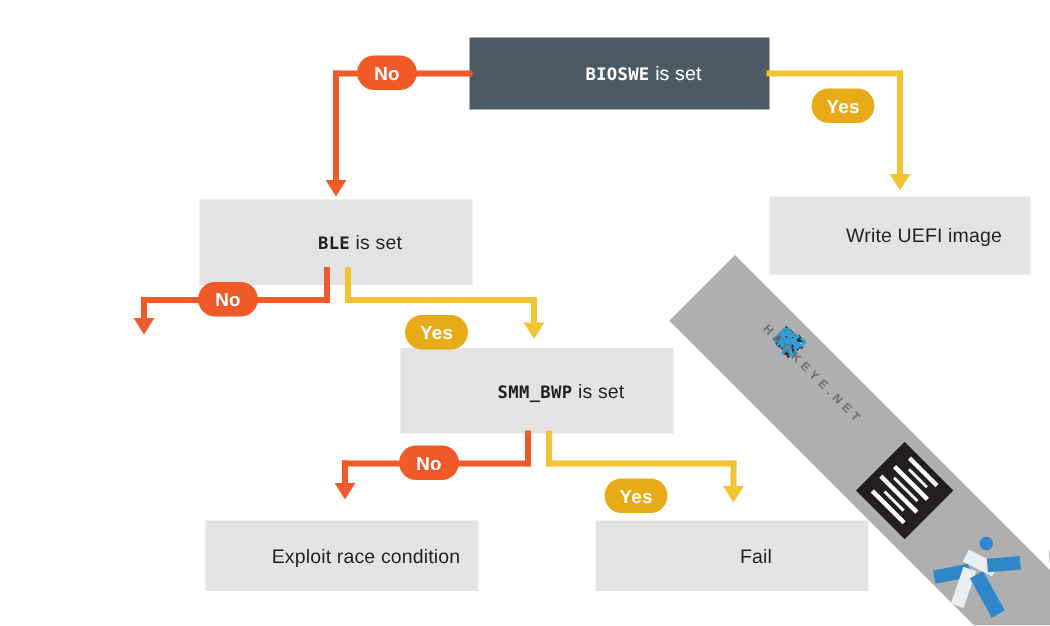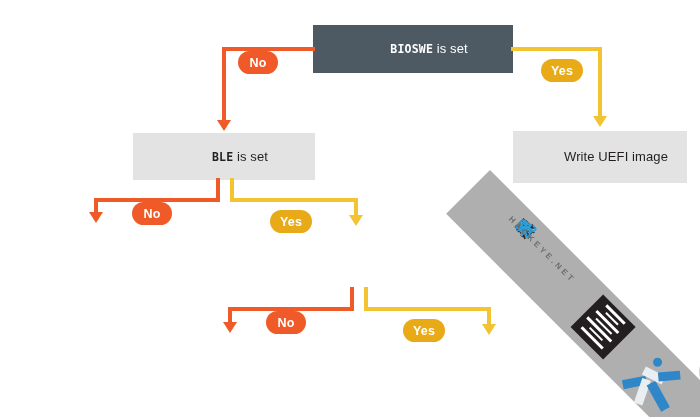--- a/index.html
+++ b/index.html
@@ -73,21 +73,21 @@
     align-items: center;
     justify-content: center;
     border-radius: 999px;
     color: #ffffff;
     font-weight: 700;
     font-size: 12.5px;
     letter-spacing: .2px;
     box-sizing: border-box;
     z-index: 5;
   }
-  .pill.no  { background: #f05a28; margin-top: 14px; }
+  .pill.no  { background: #f05a28; }
   .pill.yes { background: #e8aa16; margin-top: 22px; }
 
   
   #watermark {
     position: absolute;
     right: -92px;
     bottom: -120px;
     width: 300px;
     height: 430px;
     transform: rotate(-45deg);
@@ -193,21 +193,21 @@
     <span>No</span>
   </div>
 
   <div class="seg h c-yes" style="left:511px; top:47px; width:91px;"></div>
   <div class="seg v c-yes" style="left:598px; top:47px; height:72px;"></div>
   <div class="arrowhead yes" style="left:593px; top:116px;"></div>
   <div class="pill yes" style="left:541px; top:37px; width:42px; height:23px;">
     <span>Yes</span>
   </div>
 
-  <div class="node plain" style="left:133px; top:133px; width:182px; height:47px;">
+  <div class="node plain" style="left:133px; top:133px; width:182px; height:57px;">
     <span class="label"><span class="mono">BLE</span><span>  is set</span></span>
   </div>
 
   <div class="node plain" style="left:513px; top:131px; width:174px; height:52px;">
     <span class="label">Write UEFI image</span>
   </div>
 
   <div class="seg v c-no" style="left:216px; top:178px; height:24px;"></div>
   <div class="seg h c-no" style="left:94px; top:198px; width:126px;"></div>
   <div class="seg v c-no" style="left:94px; top:198px; height:18px;"></div>
@@ -218,38 +218,47 @@
 
   <div class="seg v c-yes" style="left:230px; top:178px; height:24px;"></div>
   <div class="seg h c-yes" style="left:230px; top:198px; width:128px;"></div>
   <div class="seg v c-yes" style="left:354px; top:198px; height:20px;"></div>
   <div class="arrowhead yes" style="left:349px; top:215px;"></div>
   <div class="pill yes" style="left:270px; top:188px; width:42px; height:23px;">
     <span>Yes</span>
   </div>
 
 
+  <div class="node plain" style="left:267px; top:232px; width:182px; height:57px;">
+    <span class="label"><span class="mono">SMM_BWP</span><span>  is set</span></span>
+  </div>
 
   <div class="seg v c-no" style="left:350px; top:287px; height:24px;"></div>
   <div class="seg h c-no" style="left:228px; top:307px; width:126px;"></div>
   <div class="seg v c-no" style="left:228px; top:307px; height:19px;"></div>
   <div class="arrowhead no" style="left:223px; top:322px;"></div>
   <div class="pill no" style="left:266px; top:297px; width:40px; height:23px;">
     <span>No</span>
   </div>
 
   <div class="seg v c-yes" style="left:364px; top:287px; height:24px;"></div>
   <div class="seg h c-yes" style="left:364px; top:307px; width:127px;"></div>
   <div class="seg v c-yes" style="left:487px; top:307px; height:20px;"></div>
   <div class="arrowhead yes" style="left:482px; top:324px;"></div>
   <div class="pill yes" style="left:403px; top:297px; width:42px; height:23px;">
     <span>Yes</span>
   </div>
 
-
+  <div class="node plain" style="left:137px; top:347px; width:182px; height:47px;">
+    <span class="label">Exploit race condition</span>
+  </div>
+
+  <div class="node plain" style="left:397px; top:347px; width:182px; height:47px;">
+    <span class="label">Fail</span>
+  </div>
 
   <div id="watermark">
     <div class="wm-band"></div>
 
     <div class="wm-cn"><span>黑客</span><span class="wm-cn-blue">视界</span></div>
 
     <div class="wm-net">HACKEYE.NET</div>
 
     <div class="wm-glyph">
       <i style="left:6px;  top:8px;  width:3px;  height:30px;"></i>

